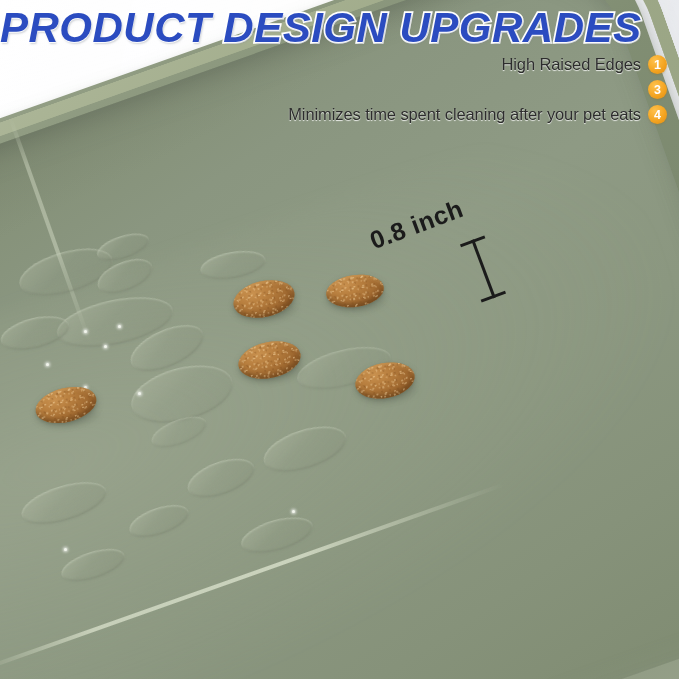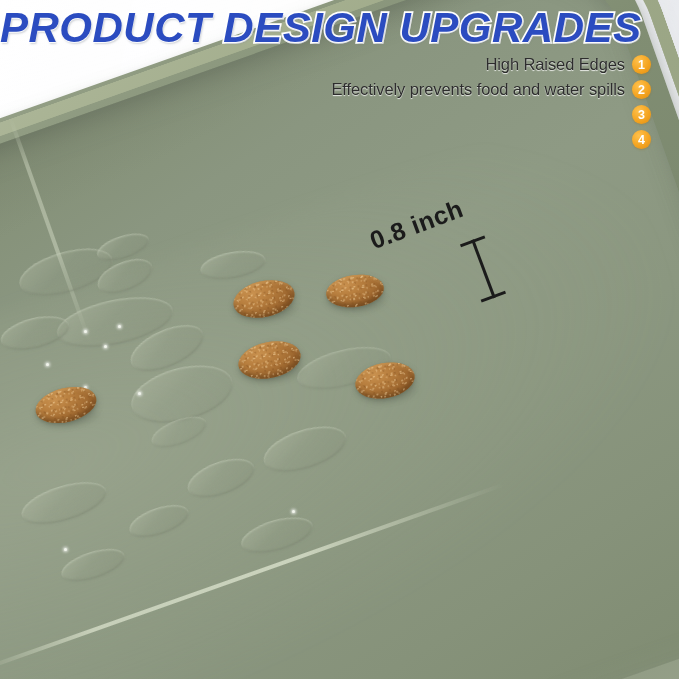--- a/index.html
+++ b/index.html
@@ -318,21 +318,21 @@
     text-shadow:
       0 1px 0 rgba(255,255,255,0.9),
       1px 2px 2px rgba(120,128,140,0.35);
     white-space: nowrap;
     font-family: "Liberation Sans", sans-serif;
   }
 
   
   .features {
     position: absolute;
-    right: 28px;
+    right: 12px;
     top: 53px;
     display: flex;
     flex-direction: column;
     gap: 2px;
     align-items: flex-end;
   }
   .feature-row {
     display: flex;
     align-items: center;
     justify-content: flex-end;
@@ -479,24 +479,21 @@
   </div>
 
   <div class="headline">PRODUCT DESIGN UPGRADES</div>
 
   <div class="features">
     <div class="feature-row">
       <span class="feature-text">High Raised Edges</span>
       <span class="feature-badge">1</span>
     </div>
     <div class="feature-row">
-      <span class="feature-text">Effectively prevents food and water spills</span>
-      <span class="feature-badge">2</span>
-    </div>
-    <div class="feature-row">
       <span class="feature-badge">3</span>
     </div>
     <div class="feature-row">
+      <span class="feature-text">Minimizes time spent cleaning after your pet eats</span>
       <span class="feature-badge">4</span>
     </div>
   </div>
 
 </div>
 
 </body></html>

